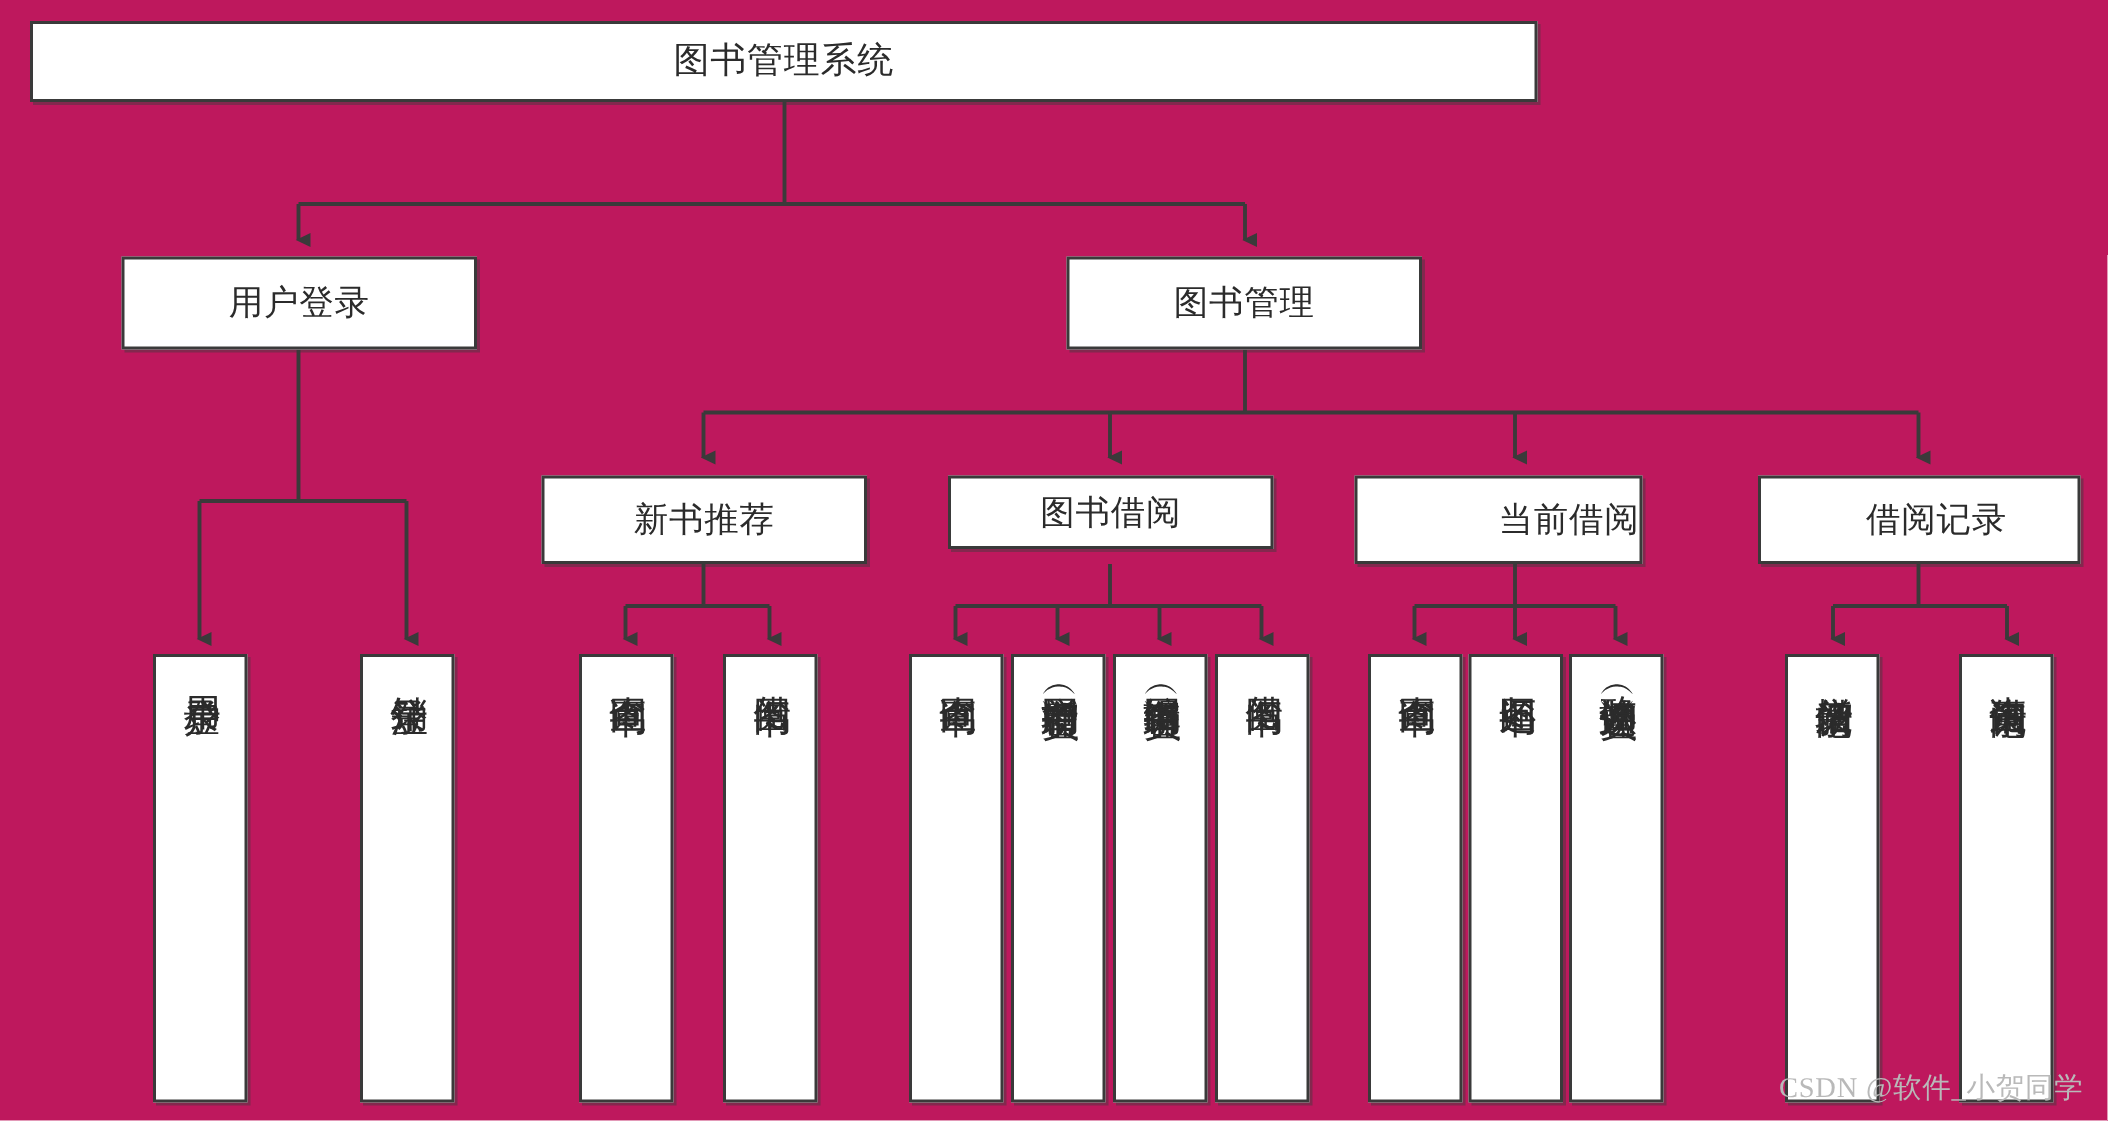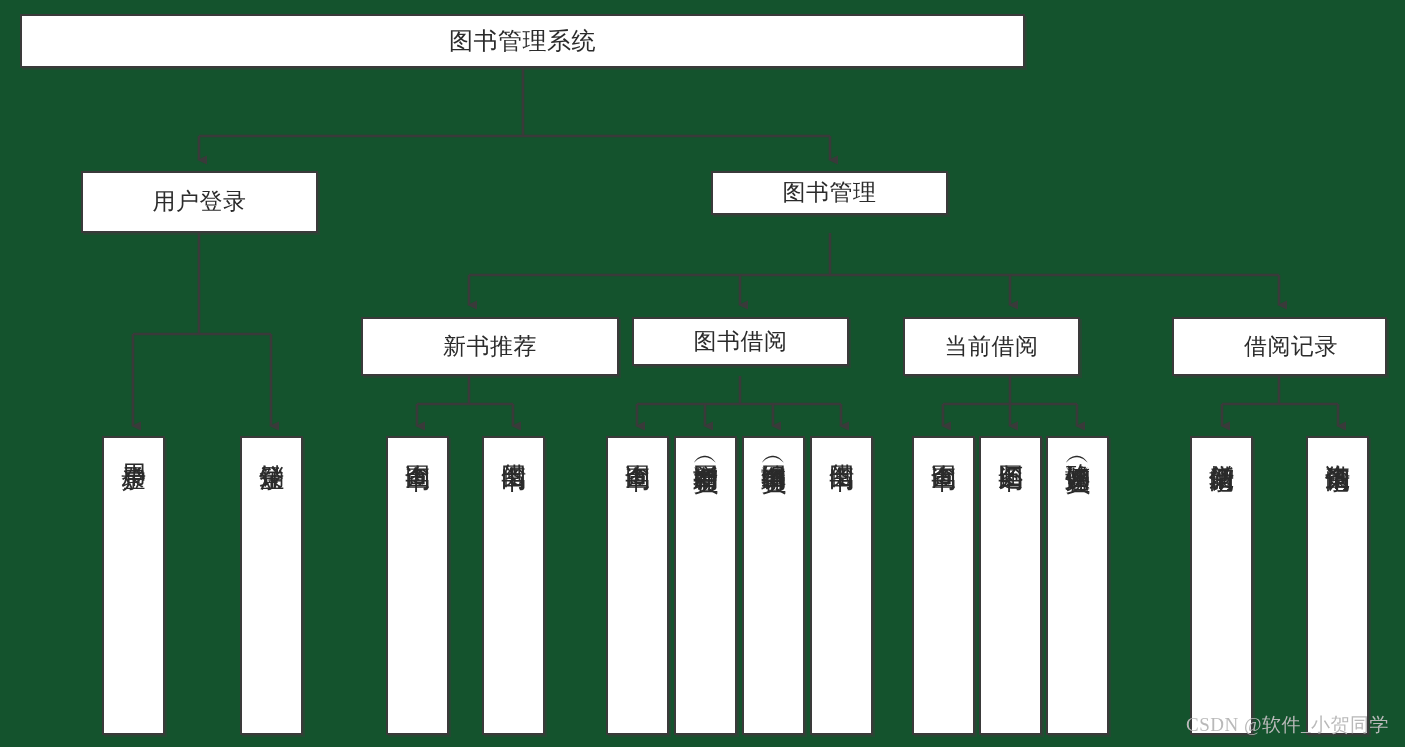--- a/index.html
+++ b/index.html
@@ -7,21 +7,21 @@
     padding: 0;
     background: #ffffff;
   }
   body {
     font-family: "Liberation Sans", "DejaVu Sans", sans-serif;
   }
   #stage {
     position: relative;
     width: 1405px;
     height: 747px;
-    background: #14532d;
+    background: #be185d;
     overflow: hidden;
   }
   #edges {
     position: absolute;
     left: 0;
     top: 0;
     width: 1405px;
     height: 747px;
     pointer-events: none;
   }
@@ -134,33 +134,33 @@
   </svg>
 
   <div class="node root horizontal" style="left:20px; top:14px; width:1005px; height:54px;">
     <span class="label">图书管理系统</span>
   </div>
 
   <div class="node horizontal" style="left:81px; top:171px; width:237px; height:62px;">
     <span class="label">用户登录</span>
   </div>
 
-  <div class="node horizontal" style="left:711px; top:171px; width:237px; height:44px;">
+  <div class="node horizontal" style="left:711px; top:171px; width:237px; height:62px;">
     <span class="label">图书管理</span>
   </div>
 
-  <div class="node horizontal" style="left:361px; top:317px; width:258px; height:59px;">
+  <div class="node horizontal" style="left:361px; top:317px; width:217px; height:59px;">
     <span class="label">新书推荐</span>
   </div>
 
   <div class="node horizontal" style="left:632px; top:317px; width:217px; height:49px;">
     <span class="label">图书借阅</span>
   </div>
 
-  <div class="node horizontal" style="left:903px; top:317px; width:177px; height:59px;">
+  <div class="node horizontal" style="left:903px; top:317px; width:192px; height:59px;justify-content:flex-end;">
     <span class="label">当前借阅</span>
   </div>
 
   <div class="node horizontal" style="left:1172px; top:317px; width:215px; height:59px;padding-left:23px;">
     <span class="label">借阅记录</span>
   </div>
 
   <div class="node vertical" style="left:102px; top:436px; width:63px; height:299px;">
     <span class="label">用户登录</span>
   </div>

